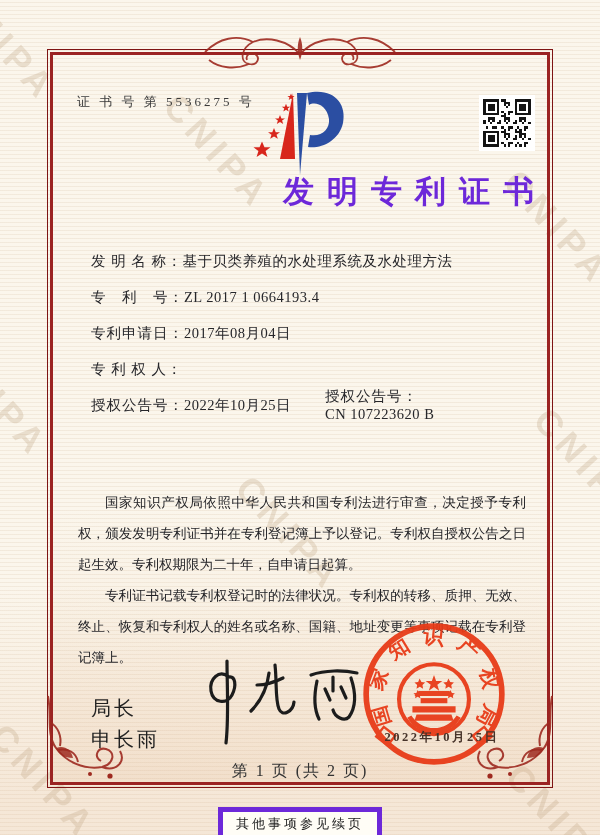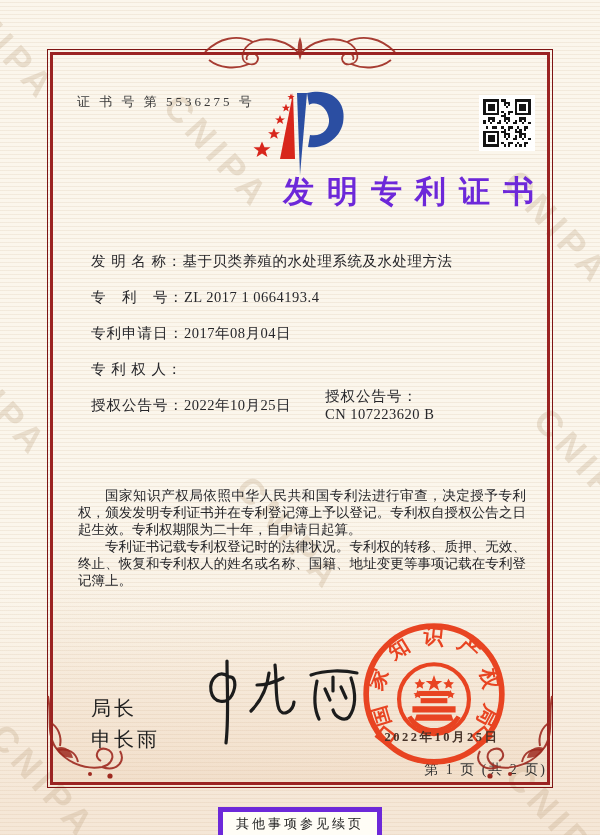--- a/index.html
+++ b/index.html
@@ -36,32 +36,32 @@
   .title{
     left:0;top:116px;width:100%;text-align:right;
     font-size:31px;font-weight:700;color:#6d28d9;
     letter-spacing:0.42em;text-indent:0.42em;
   }
   .fields{left:38px;top:188px;width:440px;font-size:14.5px;color:#26262a;}
   .frow{height:36px;display:flex;align-items:center;white-space:nowrap;}
   .flabel{white-space:pre;letter-spacing:1px;}
   .fvalue{letter-spacing:0.5px;}
   .pair2{margin-left:34px;display:flex;flex-direction:column;}
-  .paras{left:25px;top:432px;width:448px;font-size:13.5px;line-height:17px;
+  .paras{left:25px;top:432px;width:448px;font-size:13.5px;line-height:31px;
     color:#242428;text-align:justify;}
   .paras p{margin:0;text-indent:2em;}
   .sign-label{left:38px;top:638px;font-size:20px;line-height:31px;letter-spacing:3px;color:#222;}
   .signature{left:138px;top:596px;z-index:5;}
   .seal{left:308px;top:566px;z-index:6;opacity:0.94;}
   .seal-date{
     left:316px;top:674px;width:146px;z-index:7;text-align:center;
     font-size:12.5px;font-weight:700;letter-spacing:2.5px;color:#46332a;
     font-family:"Liberation Serif",serif;
   }
-  .page-info{left:0;top:706px;width:100%;text-align:right;font-size:14px;letter-spacing:2px;color:#333;}
+  .page-info{left:0;top:706px;width:100%;text-align:center;font-size:16px;letter-spacing:2px;color:#333;}
   .cont-box{
     position:absolute;left:50%;top:791px;transform:translateX(-50%);z-index:3;
     background:#fffdf6;border:5px solid #6d28d9;padding:3px 13px;
     font-size:13px;letter-spacing:3px;color:#222;white-space:nowrap;margin-top:16px;
   }
   .flourish{z-index:4;pointer-events:none;}
   svg text{font-family:"Liberation Serif",serif;}
 </style>
 </head>
 <body>

